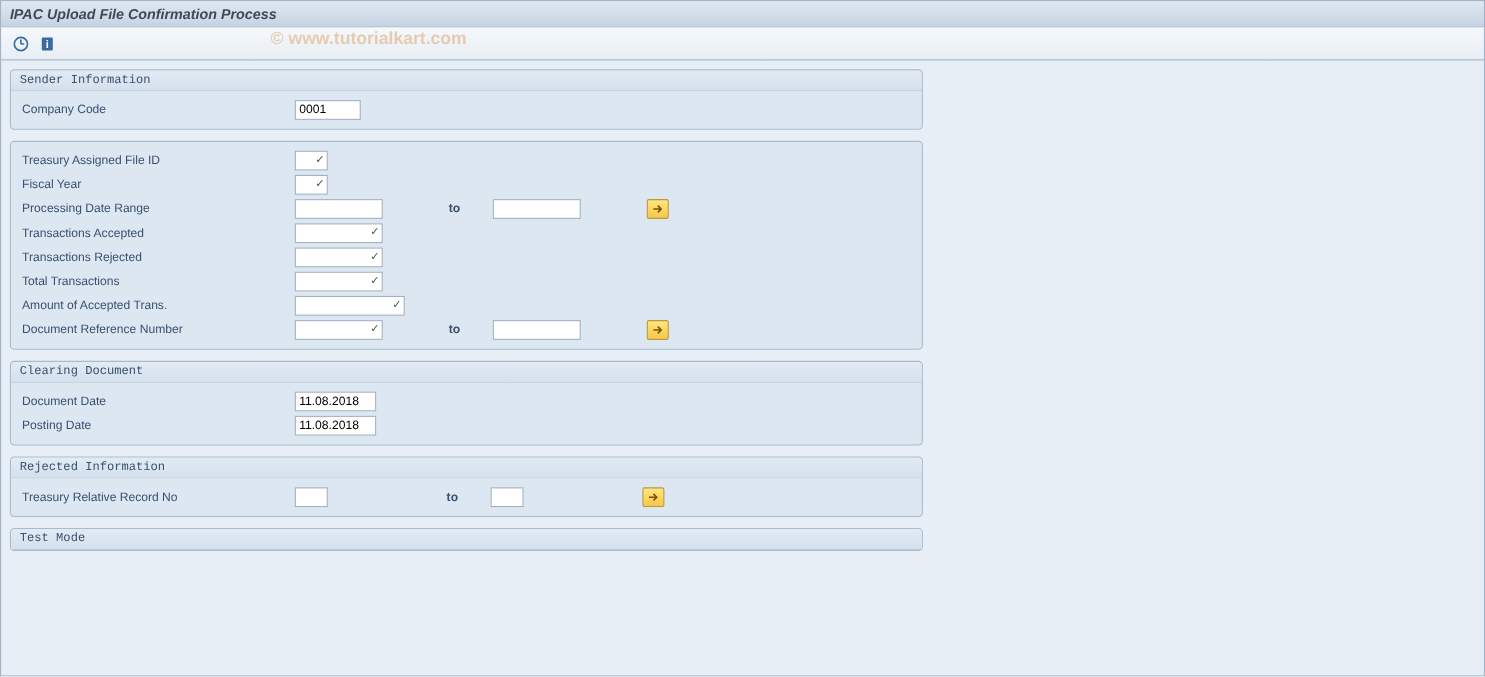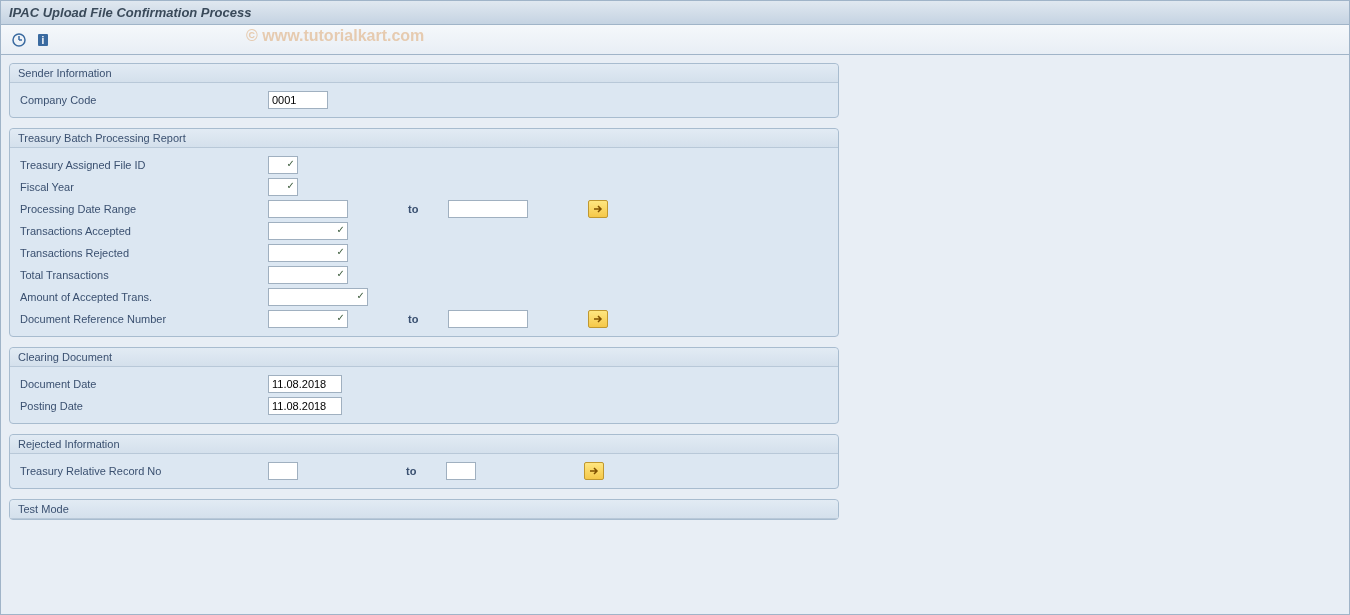--- a/index.html
+++ b/index.html
@@ -64,20 +64,21 @@
       margin-bottom: 10px;
       width: 830px;
     }
     .group-title {
       padding: 3px 8px;
       font-size: 11px;
       color: #3a5070;
       border-bottom: 1px solid #b8c8d8;
       background: linear-gradient(to bottom, #e2ebf4, #d4e0ec);
       border-radius: 4px 4px 0 0;
+      font-family: Liberation Mono, monospace;
     }
     .group-body {
       padding: 6px 8px;
     }
     .form-row {
       display: flex;
       align-items: center;
       height: 22px;
       margin-bottom: 0;
     }
@@ -169,21 +170,20 @@
     <div class="group-title">Sender Information</div>
     <div class="group-body">
       <div class="form-row">
         <div class="form-label">Company Code</div>
         <input type="text" class="inp-code" value="0001" style="">
       </div>
     </div>
   </div>
 
   <div class="group-box">
-    <div class="group-title">Treasury Batch Processing Report</div>
     <div class="group-body">
       <div class="form-row">
         <div class="form-label">Treasury Assigned File ID</div>
         <span class="inp-wrap">
             <input type="text" class="inp-sm" style="">
             <span class="tick">✓</span>
           </span>
       </div>
       <div class="form-row">
         <div class="form-label">Fiscal Year</div>

